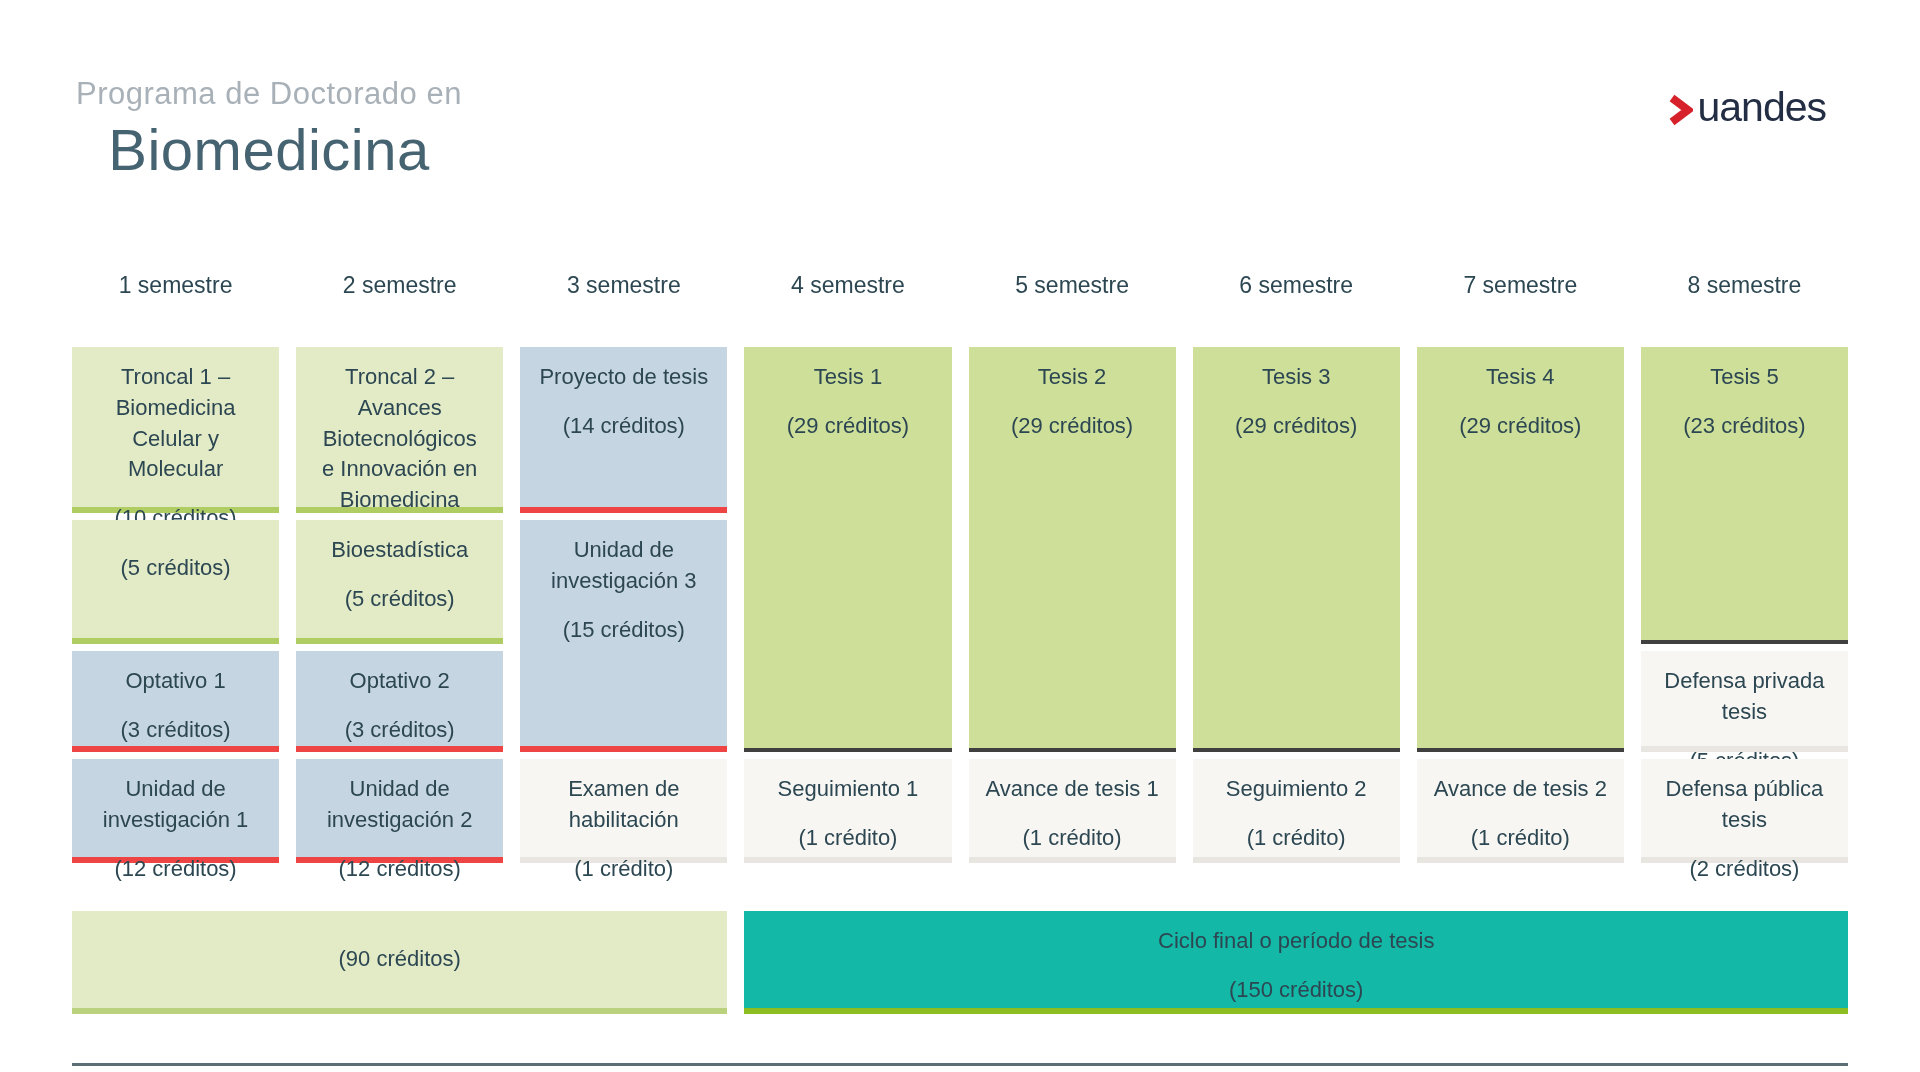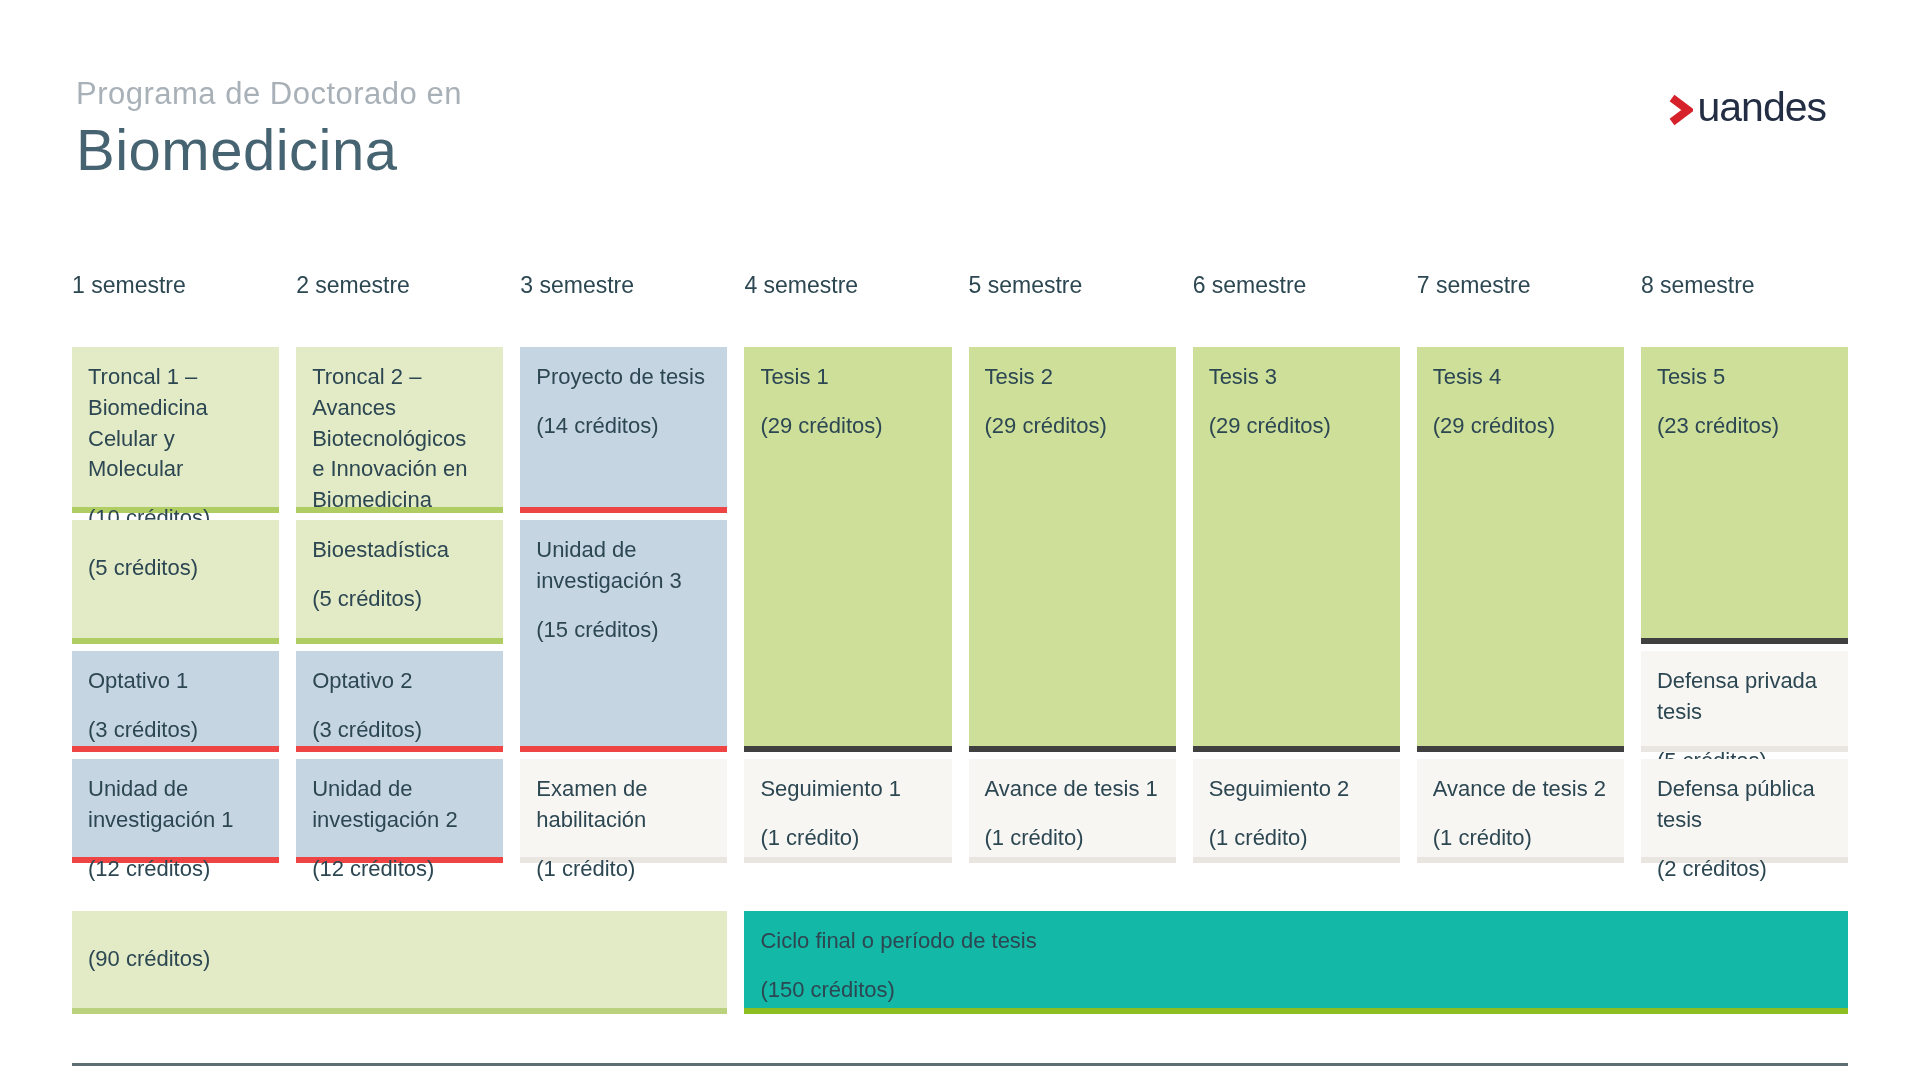--- a/index.html
+++ b/index.html
@@ -1,20 +1,20 @@
 <!DOCTYPE html>
 <html><head>
 <meta charset="utf-8">
 <style>
   html,body{margin:0;padding:0;}
   body{
     width:1920px;height:1072px;overflow:hidden;background:#ffffff;
     font-family:"Liberation Sans", sans-serif;color:#2c4752;
   }
-  .page{position:relative;width:1920px;height:1072px;background:#ffffff;}
+  .page{position:relative;width:1920px;height:1072px;background:#ffffff;text-align:center;}
 
   
   .hdr{position:absolute;left:76px;top:76px;}
   .kicker{font-size:31px;line-height:1.15;font-weight:300;color:#a9b1b8;letter-spacing:.5px;}
   .prog-title{margin:6px 0 0 0;font-size:58px;line-height:1.12;font-weight:400;color:#466371;letter-spacing:.5px;}
   .logo{position:absolute;right:94px;top:84px;display:flex;align-items:center;}
   .logo-chev{display:flex;align-items:center;margin-right:4px;margin-top:4px;}
   .logo-text{font-size:41px;font-weight:400;color:#232e44;letter-spacing:-1px;}
 
   
@@ -29,21 +29,21 @@
   .summary-grid{margin-top:48px;grid-template-rows:103px;}
 
   .card{
     box-sizing:border-box;padding:15px 16px 10px 16px;
     font-size:22px;line-height:1.4;
   }
   .card-title{white-space:pre-line;}
   .card-credits{margin-top:18px;}
 
   .c-lightgreen{background:#e2eac6;border-bottom:6px solid #afcd62;}
-  .c-green{background:#cedf9a;border-bottom:6px solid #404040;}
+  .c-green{background:#cedf9a;border-bottom:4px solid #404040;}
   .c-blue{background:#c6d5e2;border-bottom:6px solid #ef4444;}
   .c-neutral{background:#f7f6f3;border-bottom:6px solid #e9e6e1;}
   .sum-lg{background:#e2eac6;border-bottom:6px solid #bad17e;}
   .sum-g{background:#14b8a6;border-bottom:6px solid #8cbe22;}
 
   .gc1{grid-column:1}.gc2{grid-column:2}.gc3{grid-column:3}.gc4{grid-column:4}
   .gc5{grid-column:5}.gc6{grid-column:6}.gc7{grid-column:7}.gc8{grid-column:8}
   .gr1{grid-row:1}.gr2{grid-row:2}.gr3{grid-row:3}.gr4{grid-row:4}
   .gr23{grid-row:2/4}.gr13{grid-row:1/4}.gr12{grid-row:1/3}
   .span13{grid-column:1/4}.span48{grid-column:4/9}

